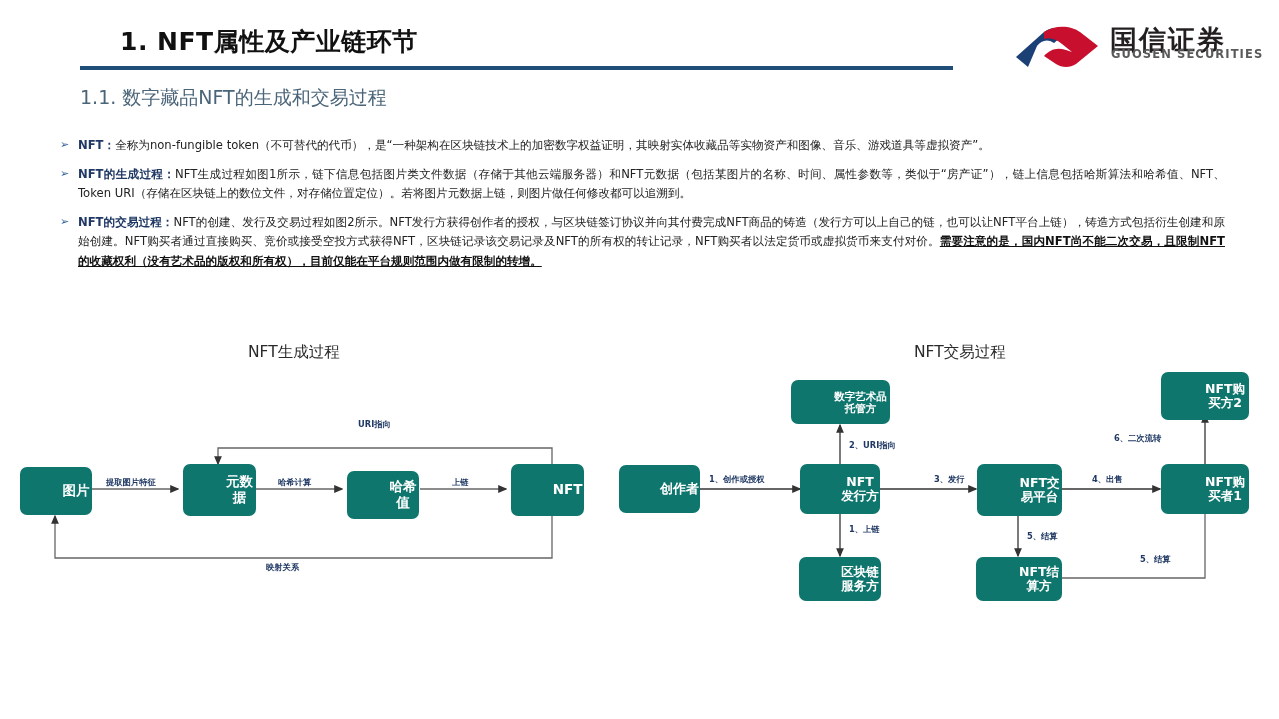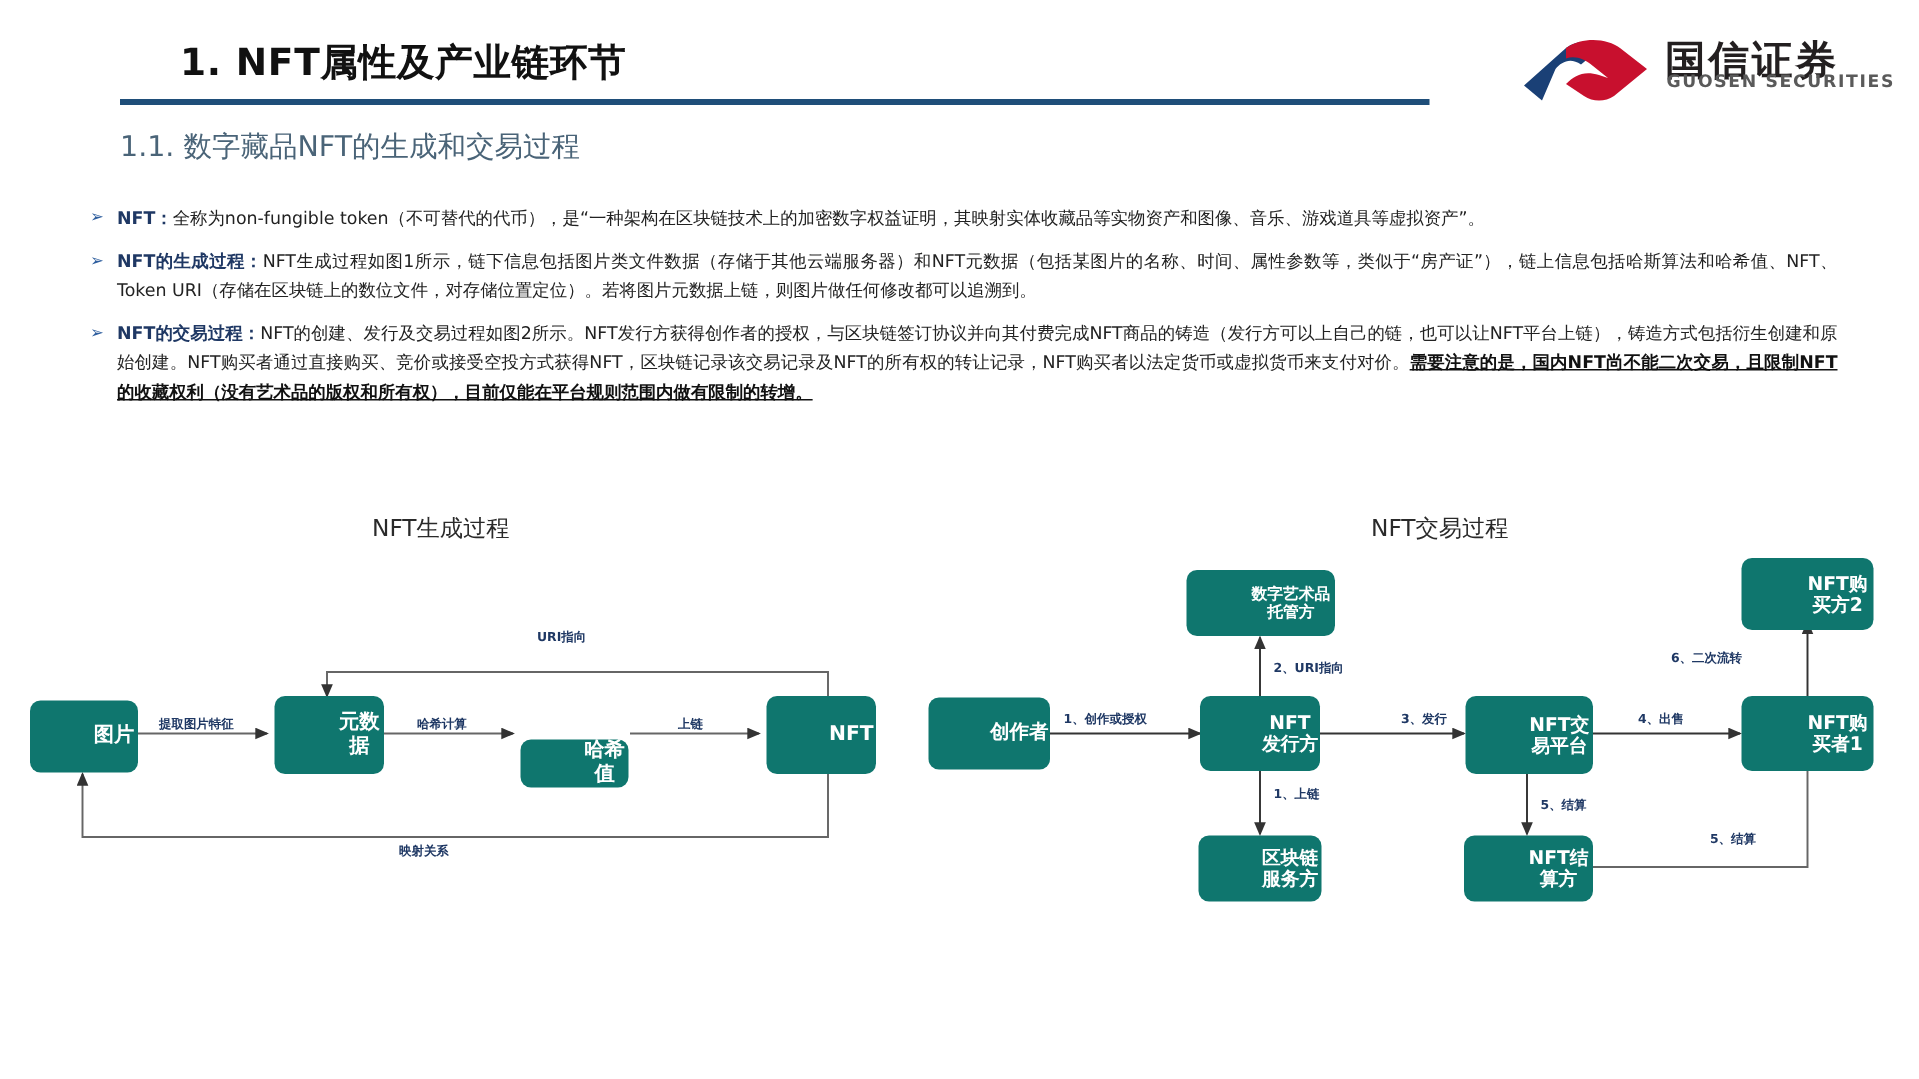--- a/index.html
+++ b/index.html
@@ -141,21 +141,21 @@
     <line x1="840" y1="512" x2="840" y2="556" stroke="#333" stroke-width="1.3" marker-end="url(#ah)"></line>
     <line x1="1018" y1="512" x2="1018" y2="556" stroke="#333" stroke-width="1.3" marker-end="url(#ah)"></line>
     <line x1="1205" y1="466" x2="1205" y2="415" stroke="#333" stroke-width="1.3" marker-end="url(#ah)"></line>
     <path d="M1205 512 L1205 578 L1062 578" fill="none" stroke="#666" stroke-width="1.3"></path>
   </svg>
 
   <div class="diag-title" style="left:248px;top:342px;">NFT生成过程</div>
 
   <div class="box" style="left:20px;top:467px;width:72px;height:48px;font-size:13.5px;">图片</div>
   <div class="box" style="left:183px;top:464px;width:73px;height:52px;font-size:13.5px;">元数据</div>
-  <div class="box" style="left:347px;top:493px;width:72px;height:32px;font-size:13.5px;">哈希值</div>
+  <div class="box" style="left:347px;top:471px;width:72px;height:48px;font-size:13.5px;">哈希值</div>
   <div class="box" style="left:511px;top:464px;width:73px;height:52px;font-size:13.5px;">NFT</div>
 
   <div class="lbl" style="left:106px;top:477px;">提取图片特征</div>
   <div class="lbl" style="left:278px;top:477px;">哈希计算</div>
   <div class="lbl" style="left:452px;top:477px;">上链</div>
   <div class="lbl" style="left:358px;top:419px;">URI指向</div>
   <div class="lbl" style="left:266px;top:562px;">映射关系</div>
 
   <div class="diag-title" style="left:914px;top:342px;">NFT交易过程</div>
 

